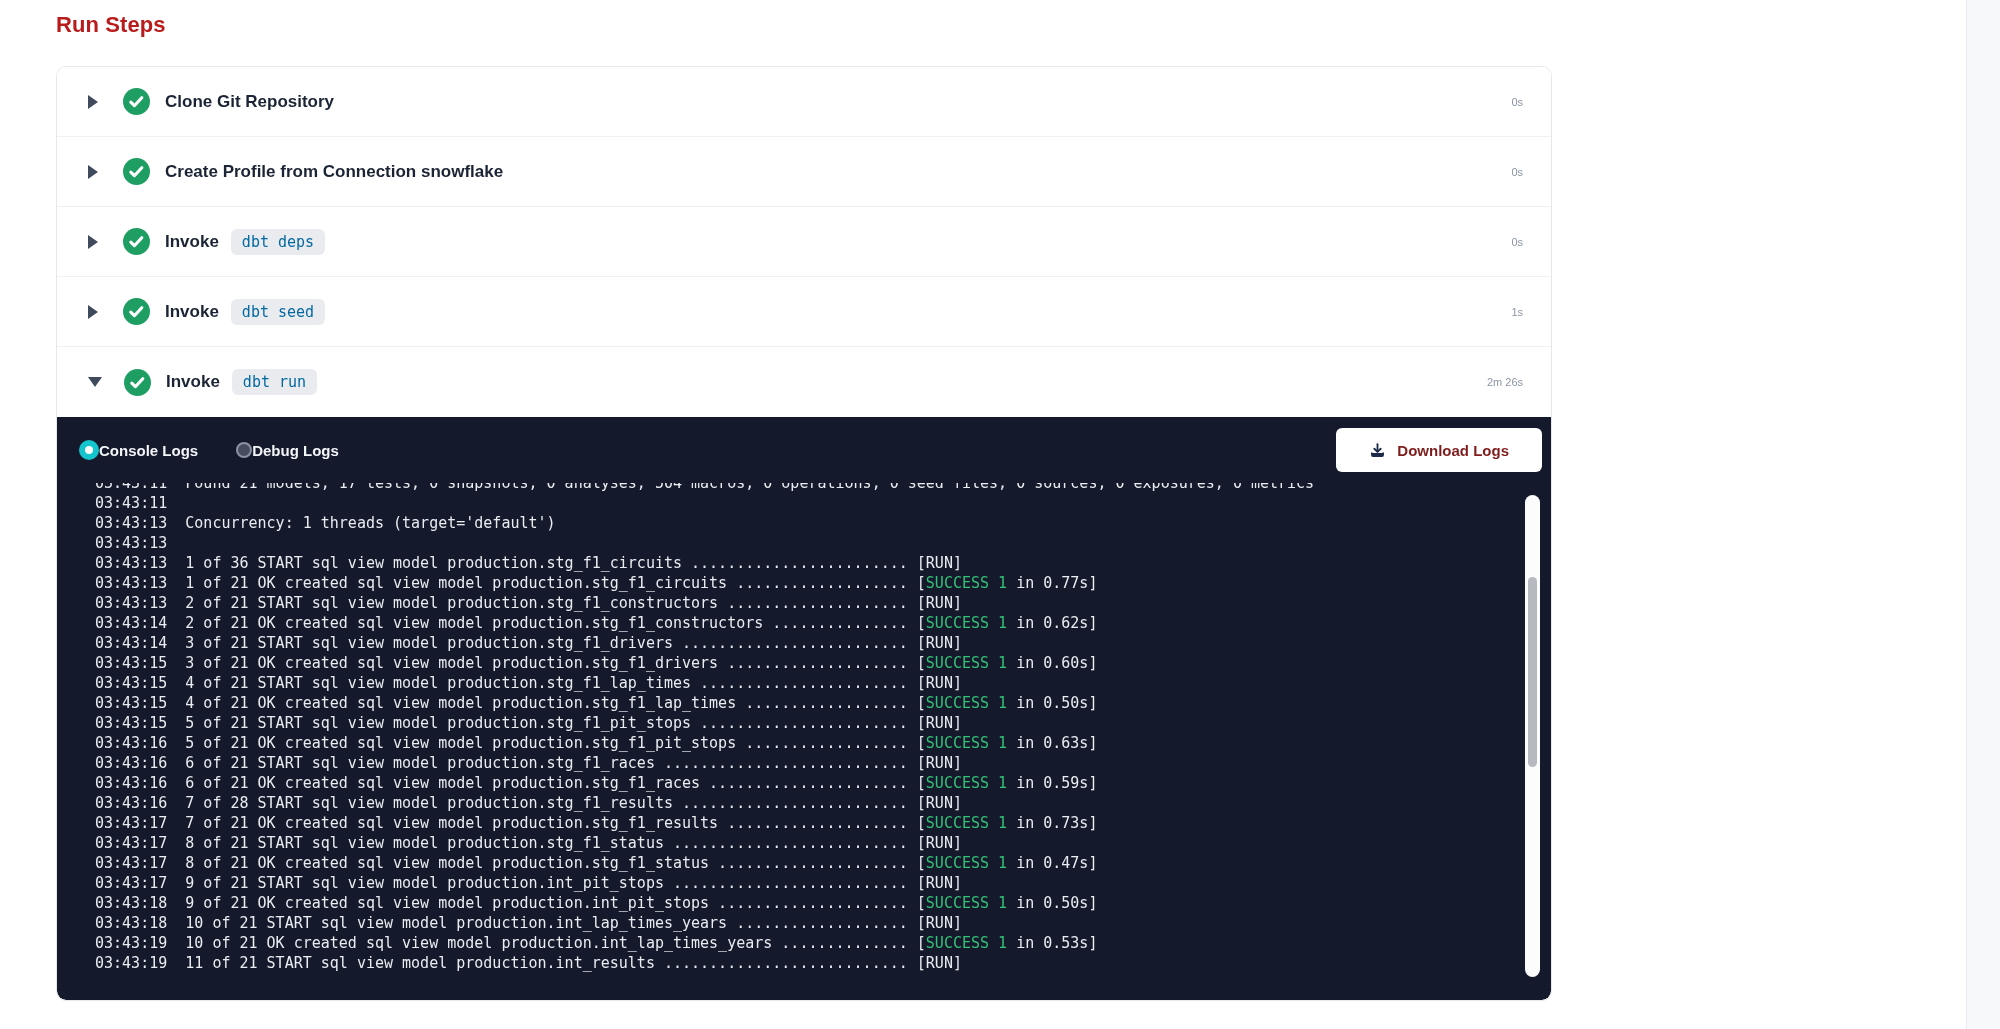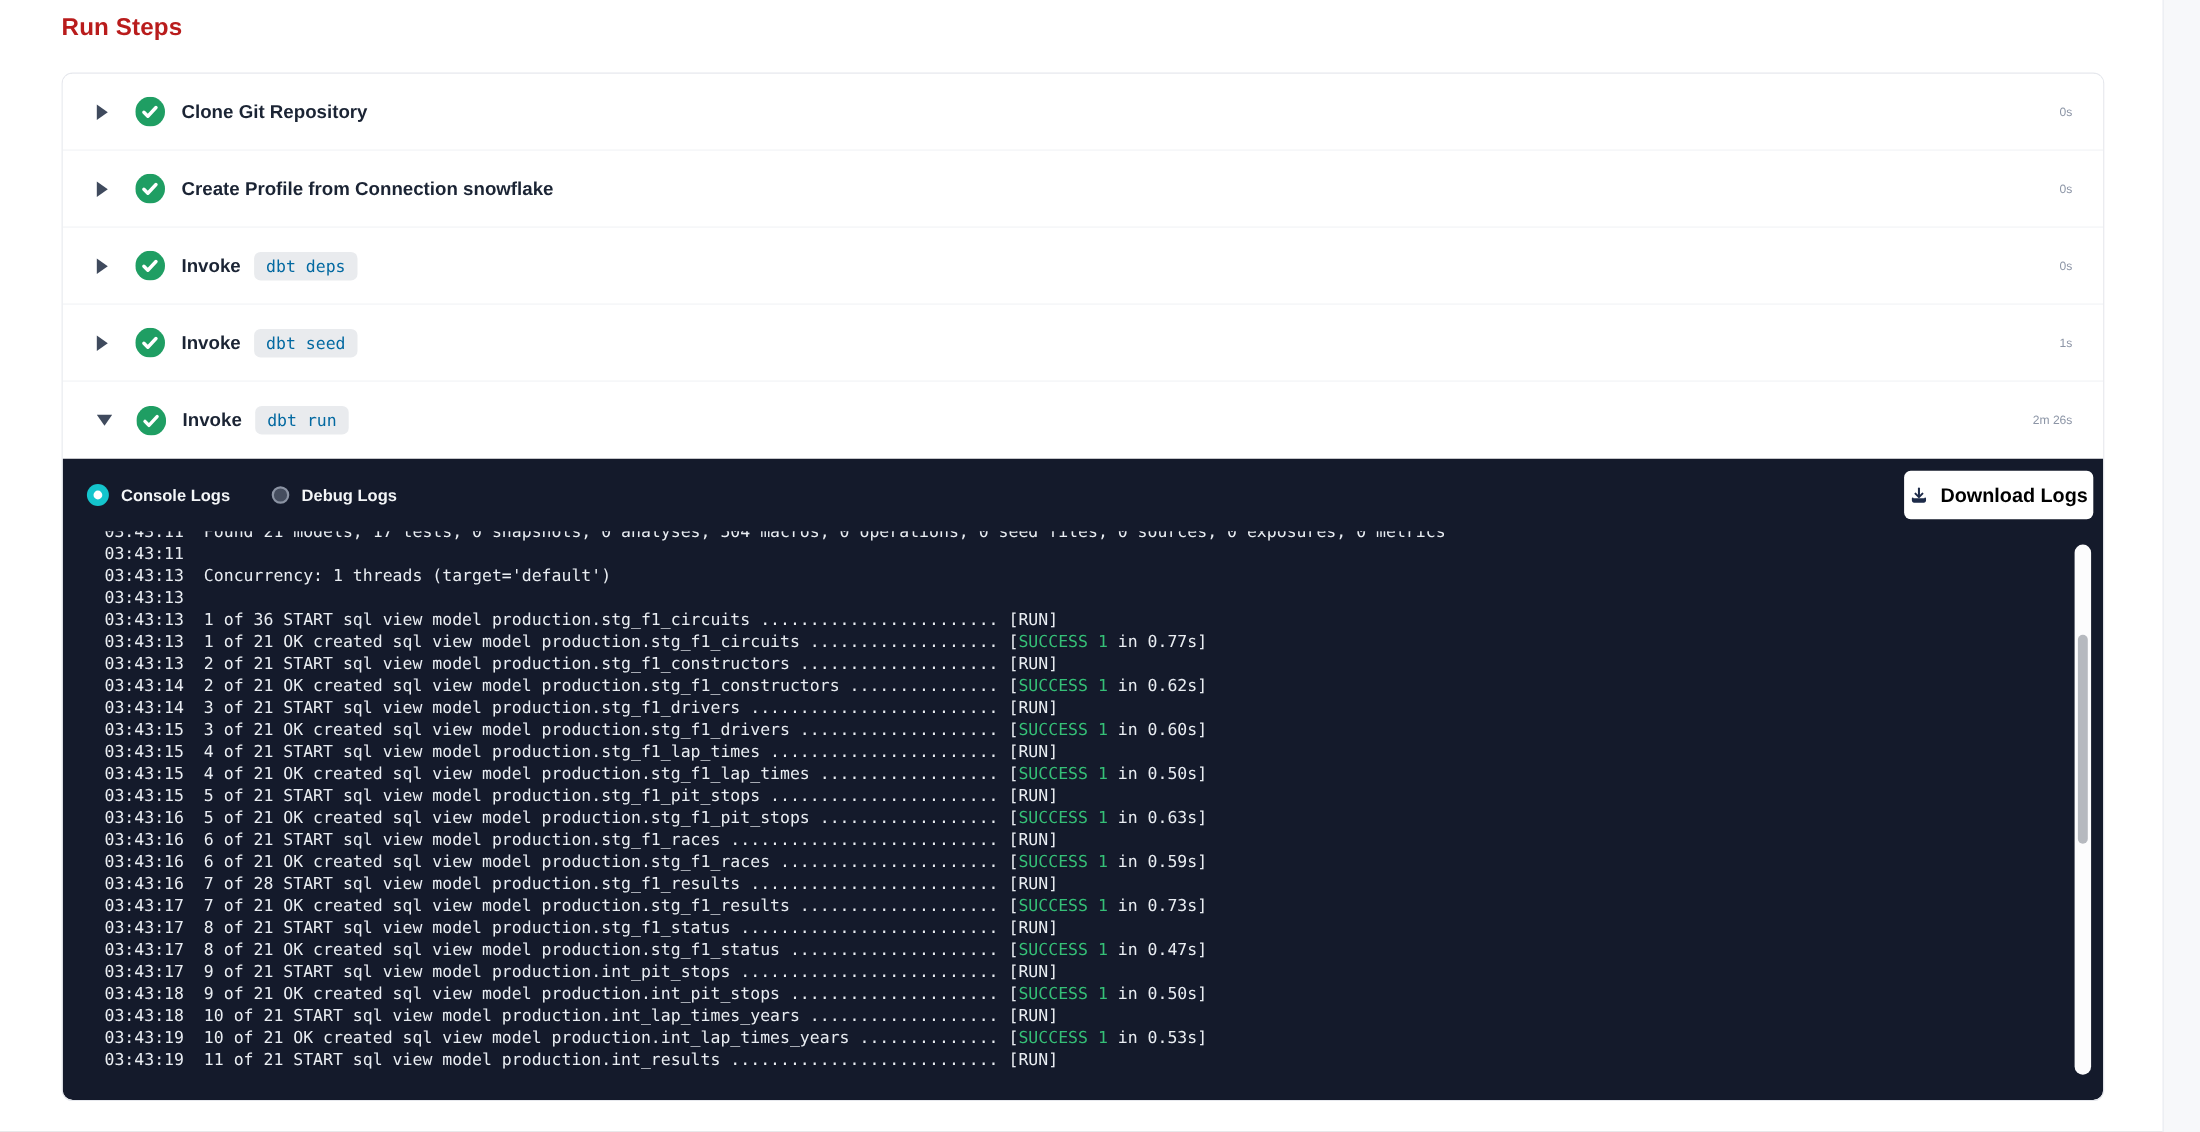--- a/index.html
+++ b/index.html
@@ -12,43 +12,43 @@
   *{box-sizing:border-box;}
   html,body{margin:0;padding:0;}
   body{
     width:2000px;height:1029px;position:relative;overflow:hidden;
     background:#ffffff;font-family:"Liberation Sans",sans-serif;
   }
   .page-edge{position:absolute;top:0;right:0;width:34px;height:100%;
     background:#f7f8fa;border-left:1px solid #e9ebef;}
   .content{padding:12px 0 0 56px;}
   .page-title{font-size:22px;font-weight:700;color:#b91c1c;margin:0;letter-spacing:.1px;}
-  .card{width:1857px;margin-top:28px;border:1px solid #e6e8ed;border-radius:10px;
+  .card{width:1496px;margin-top:28px;border:1px solid #e6e8ed;border-radius:10px;
     background:#fff;overflow:hidden;}
   .step-row{height:70px;display:flex;align-items:center;
     padding:0 28px 0 31px;border-bottom:1px solid #eef0f3;cursor:pointer;background:#fff;}
   .step-row.expanded{border-bottom:none;}
   .caret{display:inline-block;width:0;height:0;margin-right:25px;flex:none;}
   .step-row.collapsed .caret{border-top:7px solid transparent;border-bottom:7px solid transparent;border-left:10px solid #3f4a5d;}
   .step-row.expanded .caret{border-left:7px solid transparent;border-right:7px solid transparent;border-top:10px solid #3f4a5d;margin-right:22px;}
   .check{width:27px;height:27px;margin-right:15px;flex:none;display:inline-flex;}
   .step-label{font-size:17px;font-weight:700;color:#1b2434;}
   .step-code{margin-left:12px;font-family:"DejaVu Sans Mono",monospace;font-size:15px;
     background:#e9ebee;color:#0369a1;padding:4px 11px;border-radius:6px;}
   .step-duration{margin-left:auto;font-size:11px;color:var(--duration);}
   .console{background:var(--console-bg);border-radius:0 0 9px 9px;position:relative;}
   .console-header{display:flex;align-items:center;height:66px;padding:0 9px 0 22px;}
-  .radio{display:flex;align-items:center;gap:11px;margin-right:38px;cursor:pointer;}
+  .radio{display:flex;align-items:center;margin-right:38px;cursor:pointer;}
   .radio-dot{width:20px;height:20px;border-radius:50%;position:relative;flex:none;}
   .radio-dot.on{background:var(--accent);}
   .radio-dot.on::after{content:"";position:absolute;left:6px;top:6px;width:8px;height:8px;border-radius:50%;background:#fff;}
   .radio-dot.off{width:16px;height:16px;background:#454d5e;border:2px solid #8b93a3;}
   .radio-label{color:#f3f5f7;font-size:15px;font-weight:700;}
   .download-btn{margin-left:auto;display:flex;align-items:center;gap:11px;background:#fff;
-    color:#000000;font-size:18px;font-weight:700;padding:0 5px;height:44px;border-radius:6px;
+    color:#7f1d1d;font-size:15px;font-weight:700;padding:0 33px;height:44px;border-radius:6px;
     border:none;cursor:pointer;font-family:"Liberation Sans",sans-serif;}
   .download-btn svg{flex:none;}
   .log-clip{height:517px;overflow:hidden;position:relative;padding-left:38px;}
   .log-lines{margin-top:-10px;}
   .log-line{font-family:"DejaVu Sans Mono",monospace;font-size:15px;line-height:20px;
     color:#e9edf2;white-space:pre;}
   .log-green{color:var(--log-green);}
   .scroll-track{position:absolute;right:11px;top:12px;width:15px;height:482px;
     background:#fcfcfd;border-radius:8px;}
   .scroll-thumb{position:absolute;left:3px;top:82px;width:9px;height:190px;

